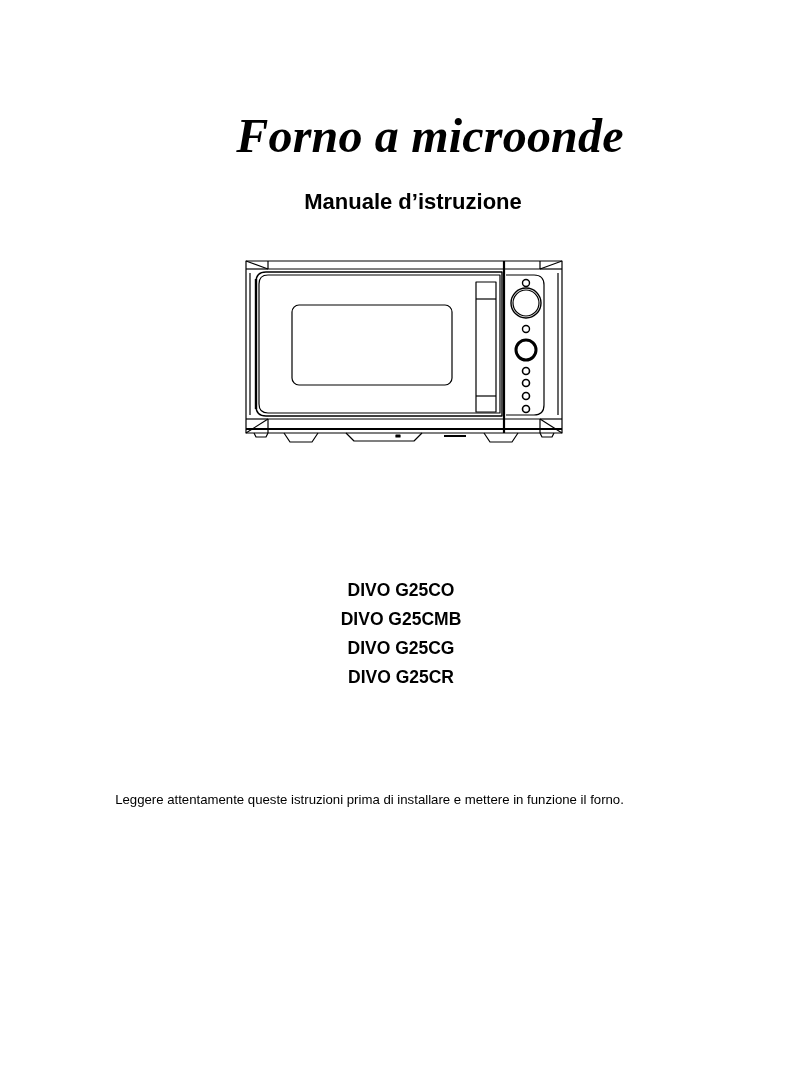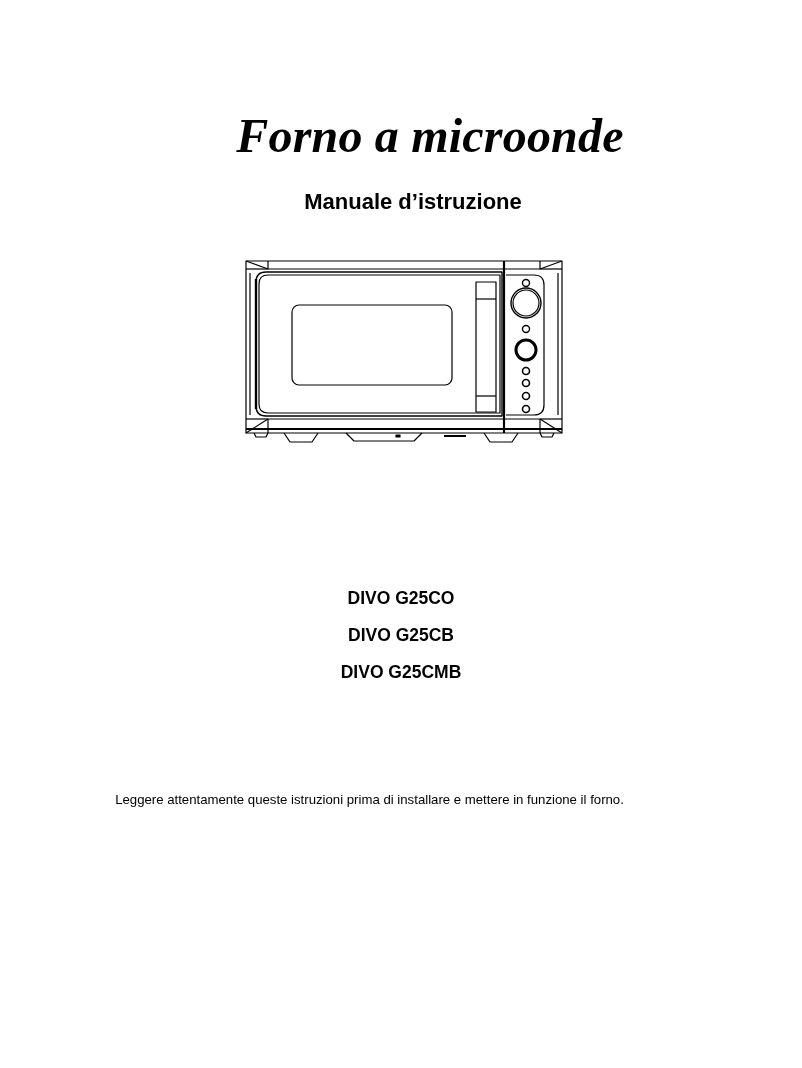--- a/index.html
+++ b/index.html
@@ -56,21 +56,21 @@
       margin: 0;
       padding: 0;
       list-style: none;
       text-align: center;
       font-family: "Liberation Sans", "DejaVu Sans", sans-serif;
       font-weight: bold;
       font-size: 17.5px;
       line-height: 25px;
     }
     .models li {
-      margin: 12px;
+      margin: 4px;
       padding: 0;
     }
     .instruction {
       position: absolute;
       left: 0;
       width: 739px;
       top: 791px;
       text-align: center;
       font-family: "Liberation Sans", "DejaVu Sans", sans-serif;
       font-size: 13.2px;
@@ -139,17 +139,18 @@
     <path d="M 102 174 L 110 182 L 170 182 L 178 174"></path>
     <rect x="152" y="176" width="4" height="2" fill="#000"></rect>
     <path d="M 240 174 L 246 183 L 268 183 L 274 174"></path>
     <path d="M 296 174 L 298 178 L 308 178 L 310 174"></path>
     <line x1="200" y1="177" x2="222" y2="177" stroke-width="2"></line>
   </svg>
 </div>
 
 <ul class="models">
   <li>DIVO G25CO</li>
-  <li>DIVO G25CB</li>
   <li>DIVO G25CMB</li>
+  <li>DIVO G25CG</li>
+  <li>DIVO G25CR</li>
 </ul>
 
 <p class="instruction">Leggere attentamente queste istruzioni prima di installare e mettere in funzione il forno.</p>
 
 </body></html>

